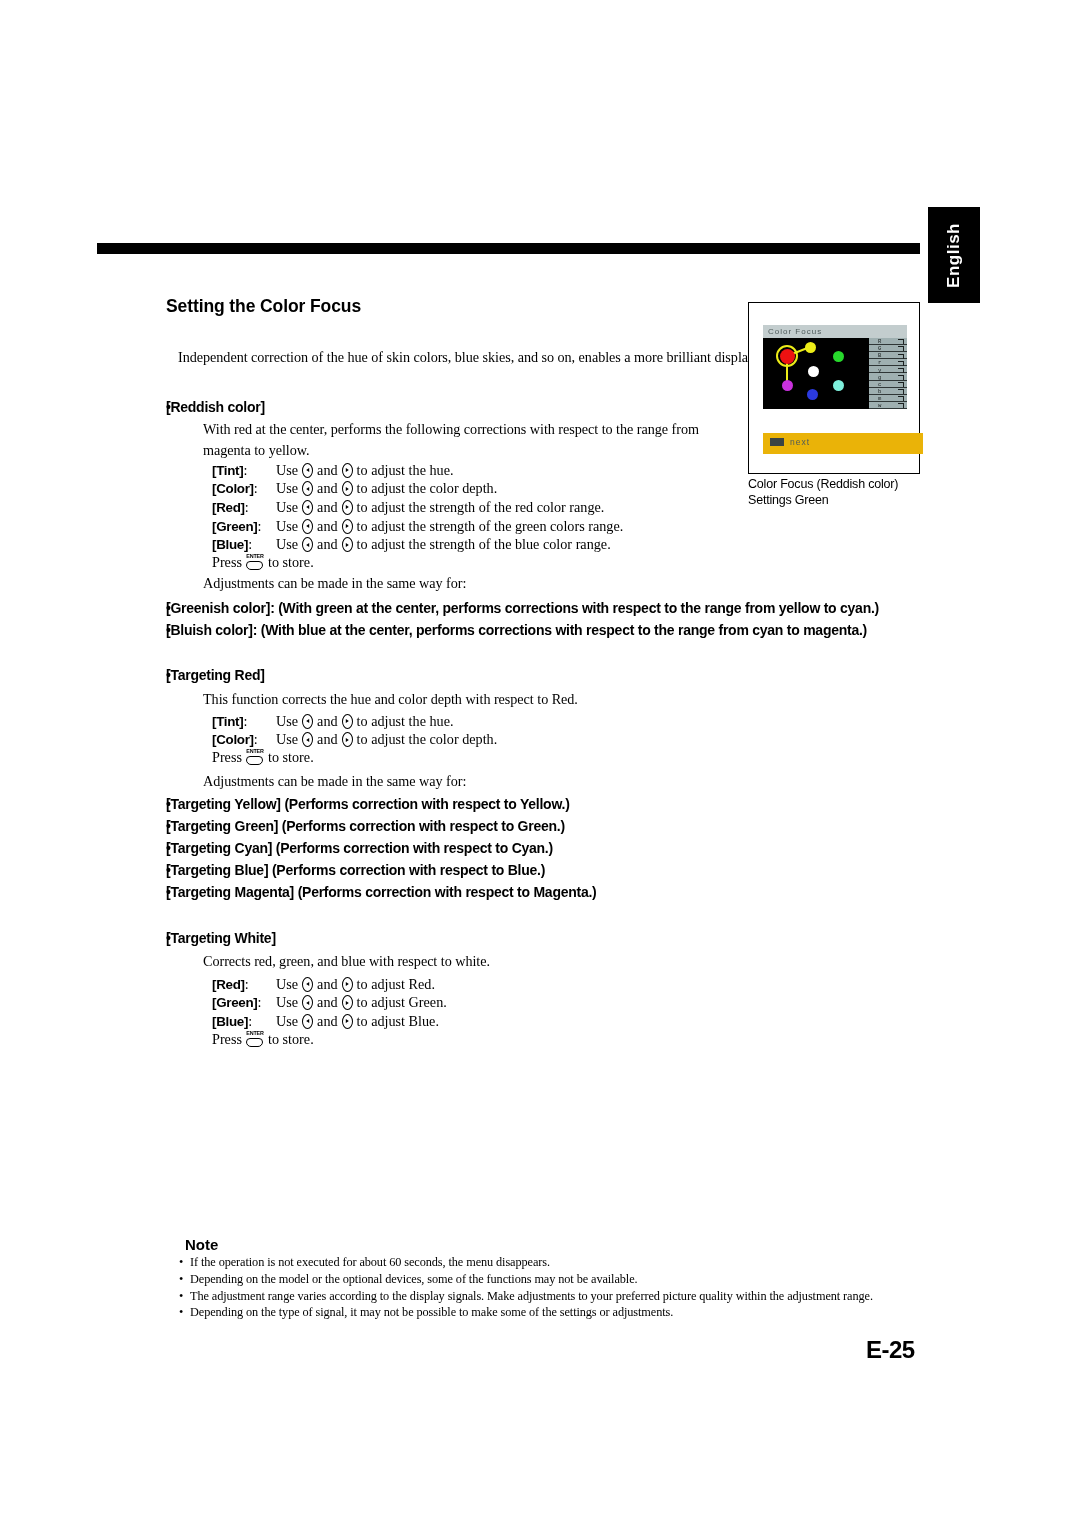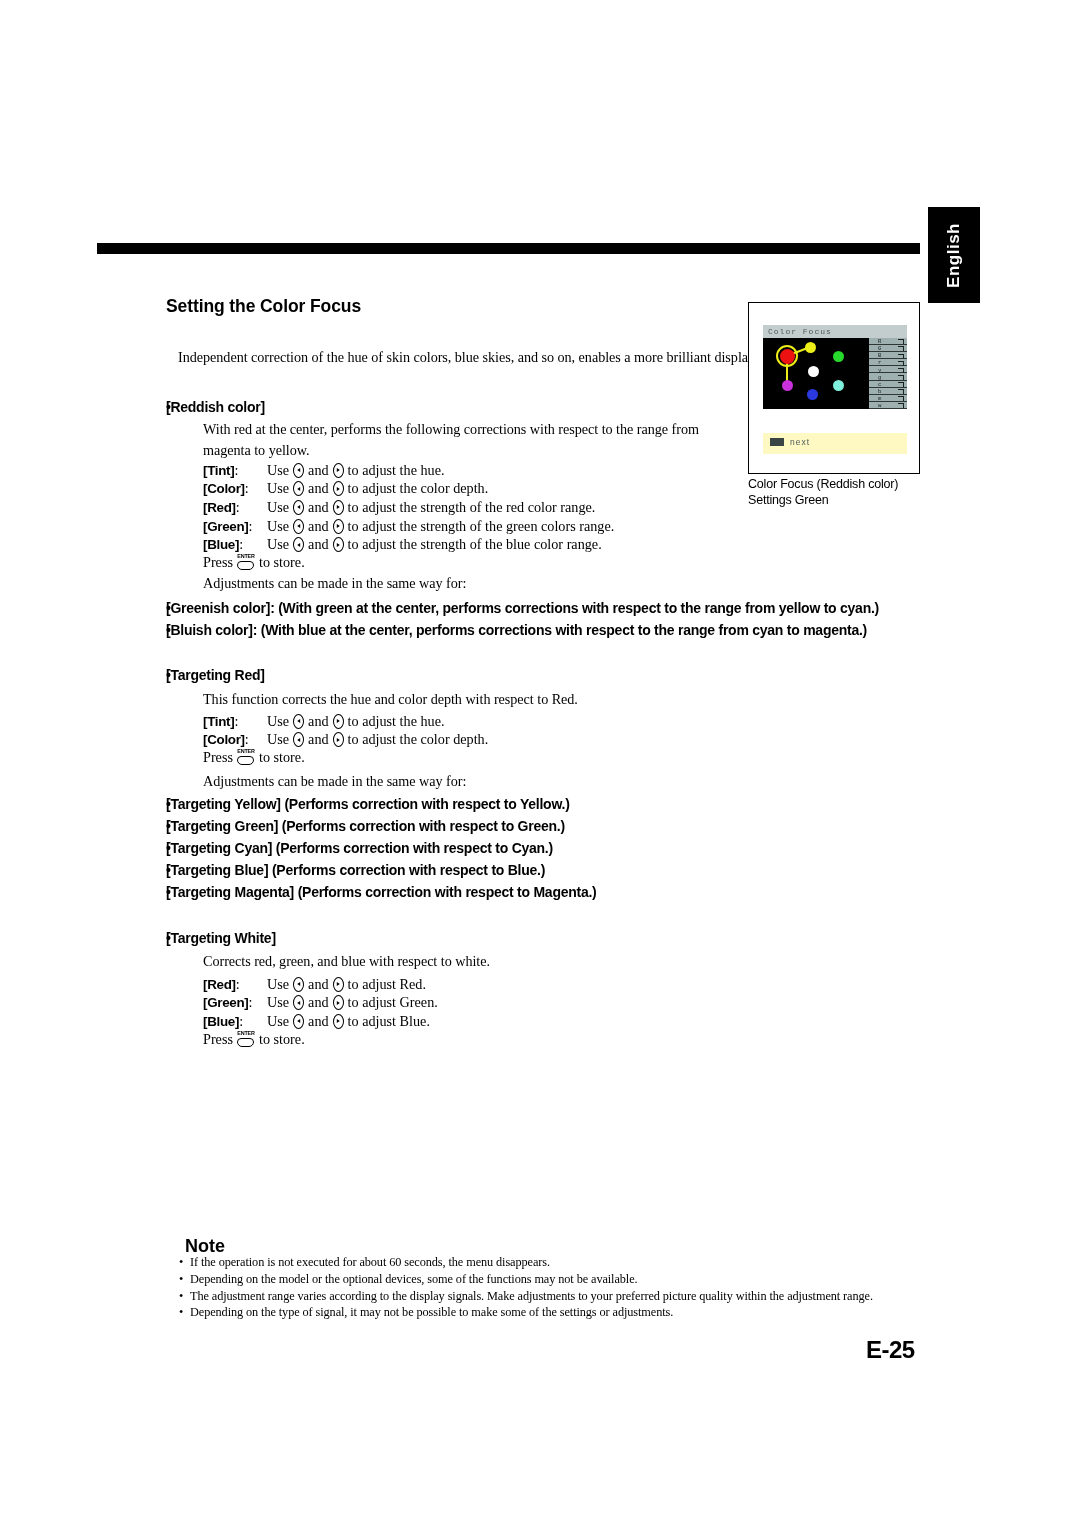--- a/index.html
+++ b/index.html
@@ -80,20 +80,21 @@
   .bullet-bold .dot {
     display: inline-block;
     width: 13px;
   }
 
   
   .keyrows {
     position: absolute;
     font-family: "Liberation Serif", serif;
     font-size: 14.2px;
+    margin-left: 9px;
   }
   .keyrow {
     display: flex;
     align-items: center;
     height: 18.6px;
     white-space: nowrap;
   }
   .keyrow .klabel {
     font-family: "Liberation Sans", sans-serif;
     font-weight: bold;
@@ -206,21 +207,21 @@
     height: 84px;
     background: #c3cdce;
   }
   .osd-titlebar {
     position: absolute;
     left: 0;
     top: 0;
     width: 144px;
     height: 13px;
     background: #c3cdce;
-    font-family: Liberation Mono, monospace;
+    font-family: Liberation Sans, sans-serif;
     font-size: 8px;
     color: #4e5a5a;
     letter-spacing: 1px;
     padding: 2px 0 0 5px;
     box-sizing: border-box;
   }
   .osd-body {
     position: absolute;
     left: 0;
     top: 13px;
@@ -267,23 +268,23 @@
     top: 1.4px;
     width: 5px;
     height: 4px;
     border-top: 1px solid #1b2020;
     border-right: 1px solid #1b2020;
   }
   .osd-footer {
     position: absolute;
     left: 14px;
     top: 130px;
-    width: 144px;
+    width: 160px;
     height: 21px;
-    background: #fef9c3;
+    background: #eab308;
   }
   .osd-footer .ficon {
     position: absolute;
     left: 7px;
     top: 5px;
     width: 14px;
     height: 8px;
     background: #3a4444;
   }
   .osd-footer .ftxt {
@@ -306,21 +307,21 @@
     letter-spacing: -0.2px;
   }
 
   
   .note-title {
     position: absolute;
     left: 185px;
     top: 1236px;
     font-family: "Liberation Sans", sans-serif;
     font-weight: bold;
-    font-size: 18px;
+    font-size: 15px;
   }
   .note-list {
     position: absolute;
     left: 179px;
     top: 1254px;
     width: 720px;
     font-family: "Liberation Serif", serif;
     font-size: 12.3px;
     line-height: 16.8px;
     letter-spacing: -0.1px;

